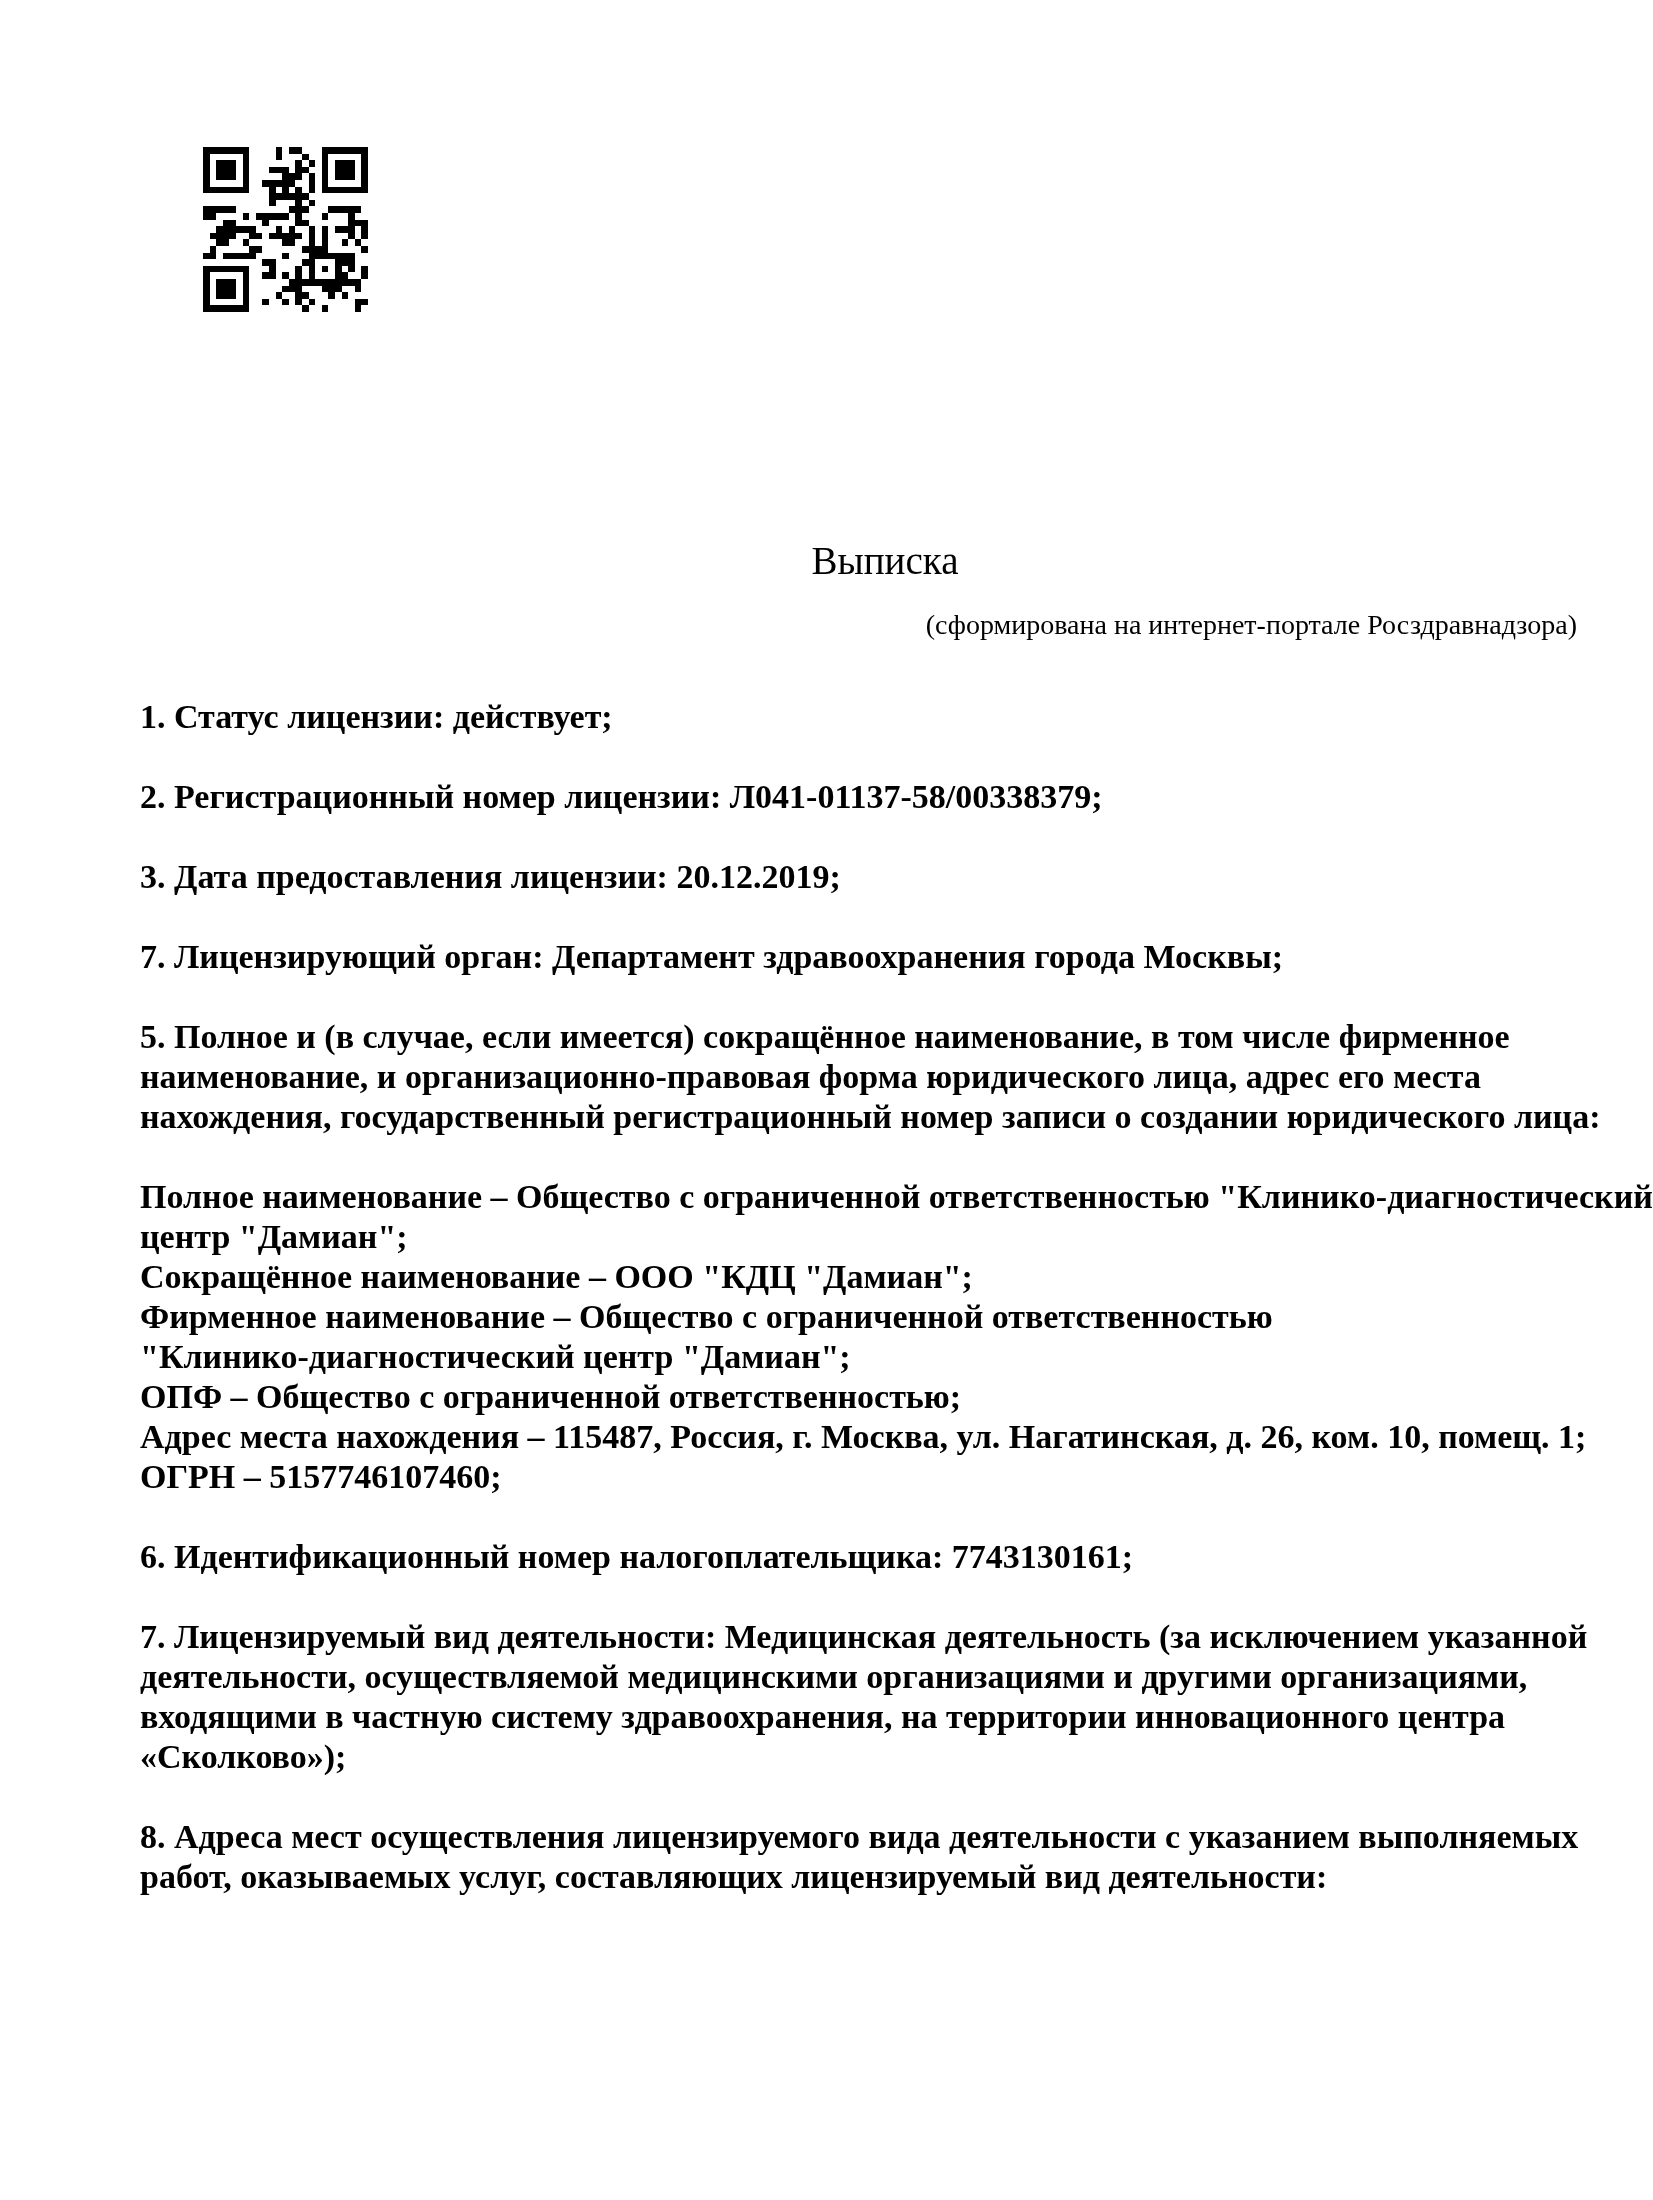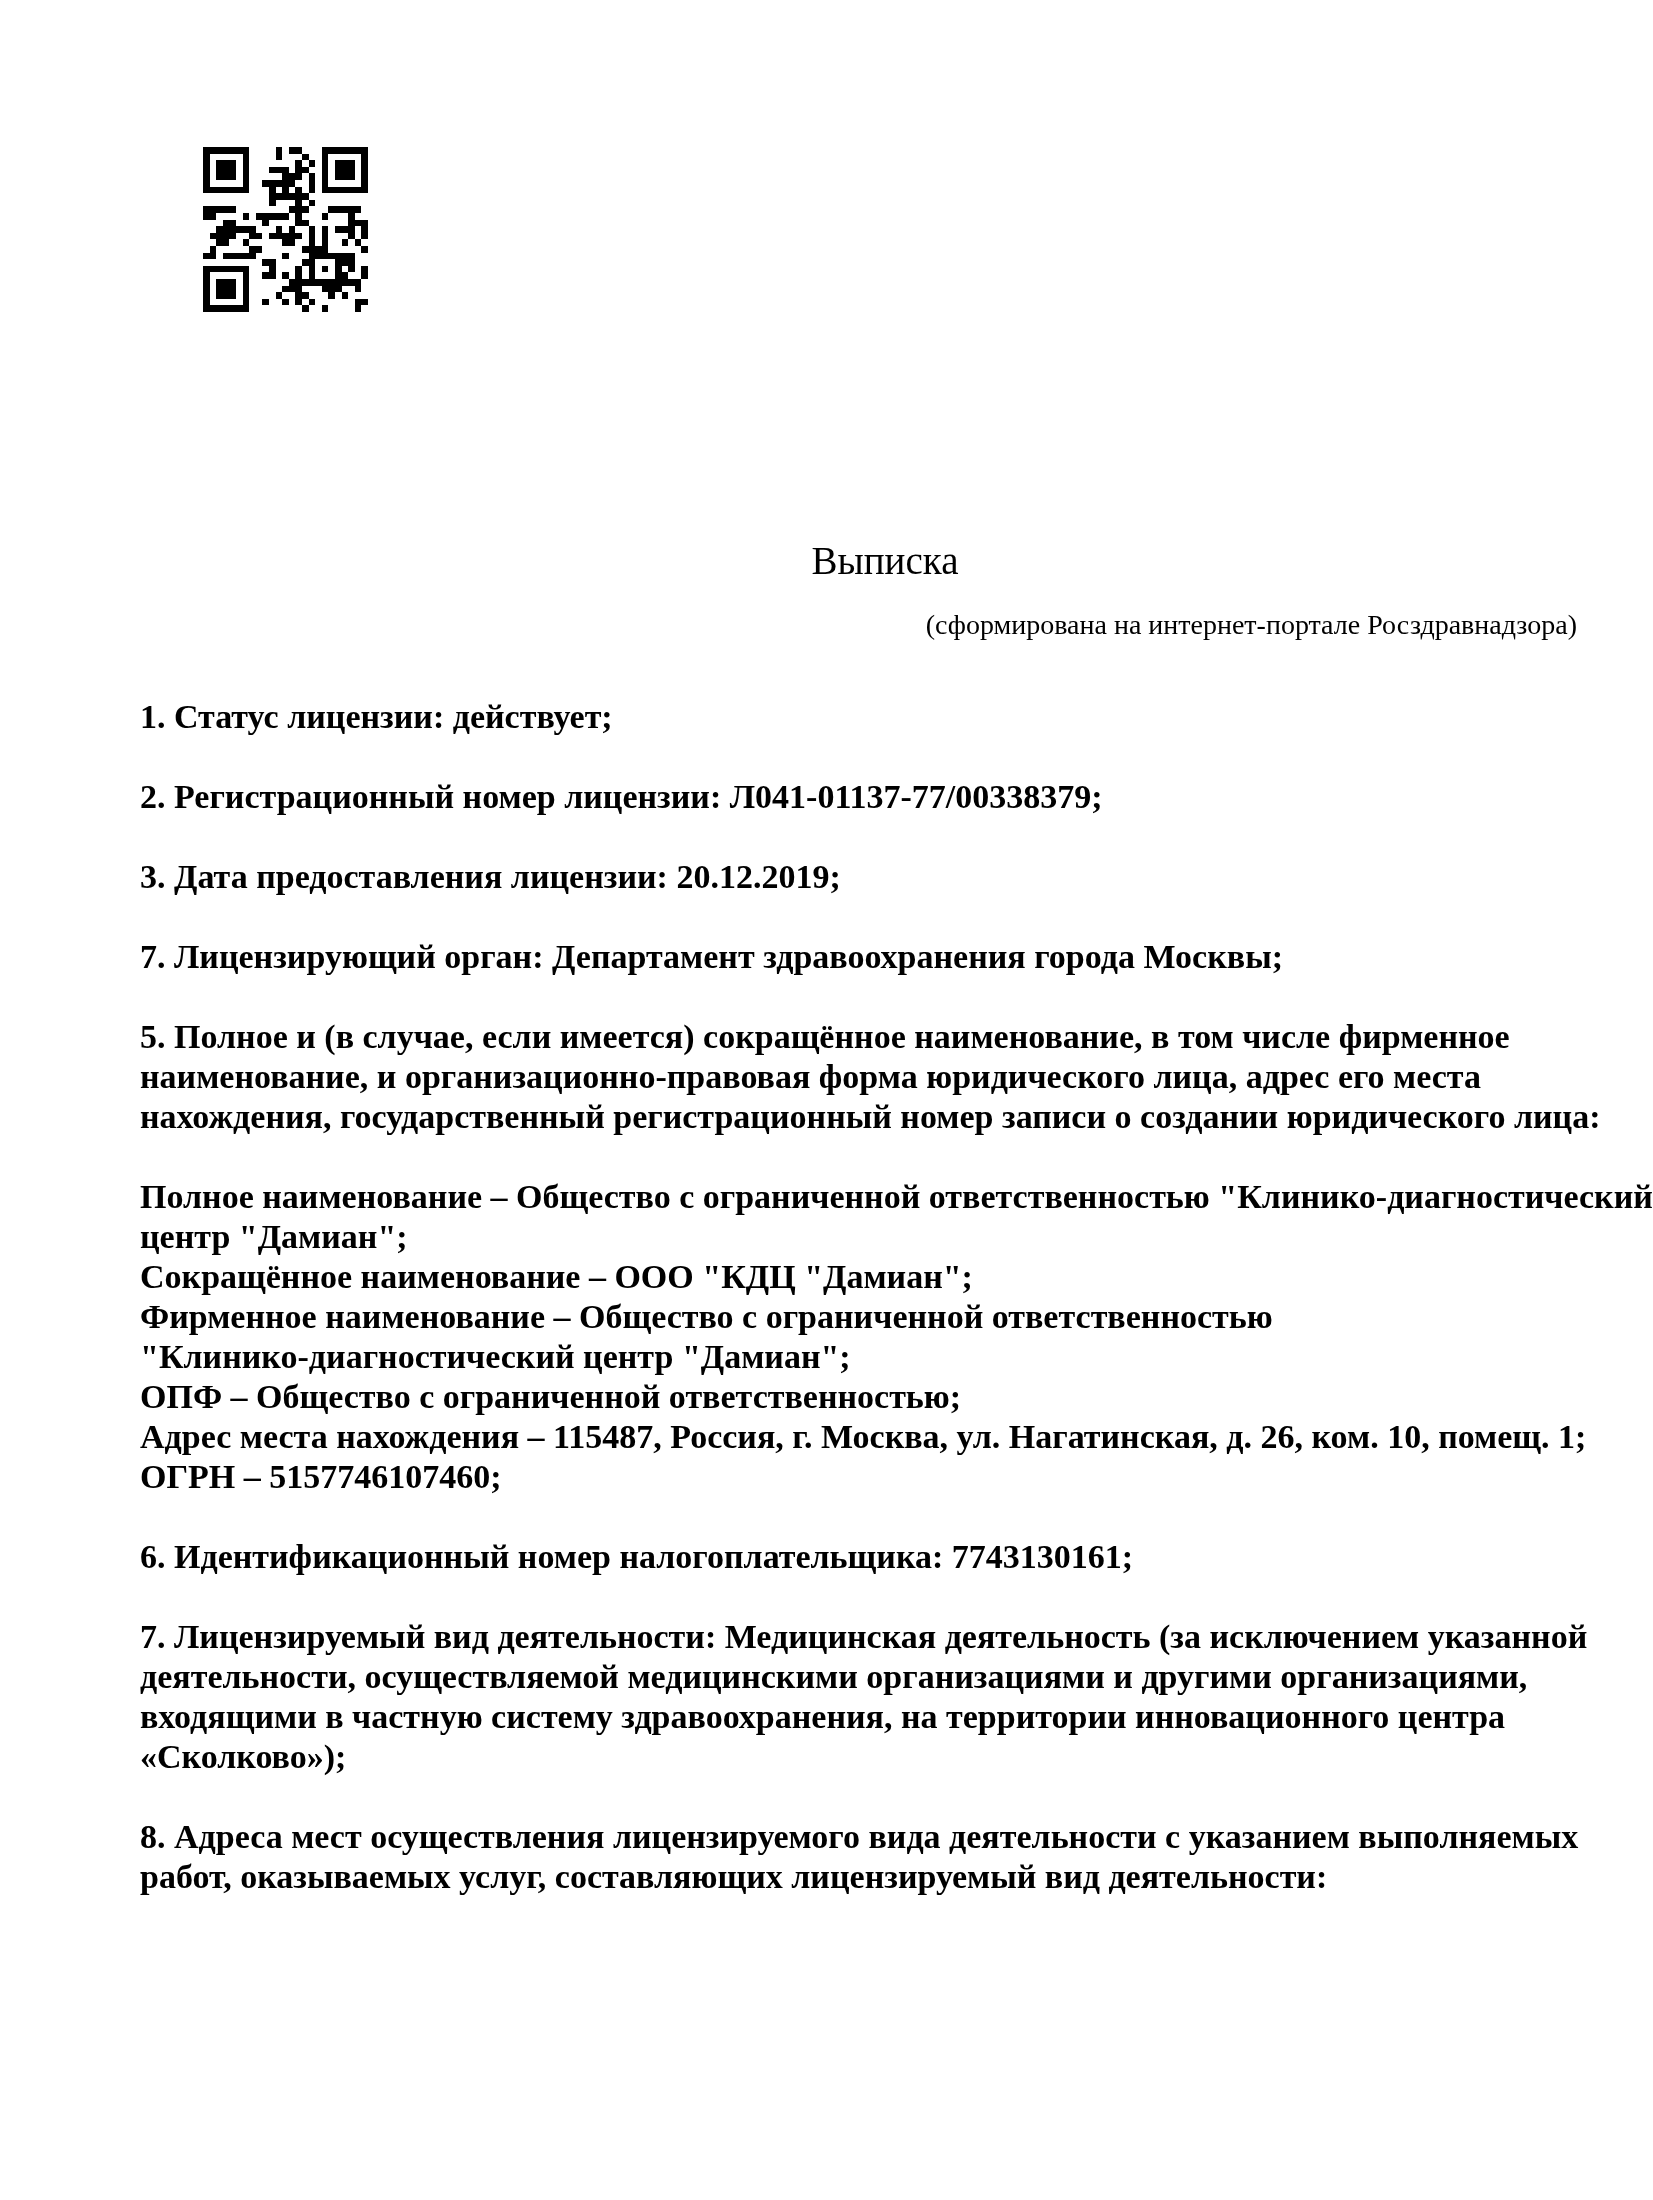--- a/index.html
+++ b/index.html
@@ -327,21 +327,21 @@
   </div>
 
 <div class="doc-title">
   <div>Выписка</div>
 </div>
 
 <div class="doc-subtitle">(сформирована на интернет-портале Росздравнадзора)</div>
 
 <div class="doc-body">
   <div class="para">1. Статус лицензии: действует;</div>
-  <div class="para">2. Регистрационный номер лицензии: Л041-01137-77/00338379;</div>
+  <div class="para">2. Регистрационный номер лицензии: Л041-01137-58/00338379;</div>
   <div class="para">3. Дата предоставления лицензии: 20.12.2019;</div>
   <div class="para">7. Лицензирующий орган: Департамент здравоохранения города Москвы;</div>
   <div class="para">5. Полное и (в случае, если имеется) сокращённое наименование, в том числе фирменное
 наименование, и организационно-правовая форма юридического лица, адрес его места
 нахождения, государственный регистрационный номер записи о создании юридического лица:</div>
   <div class="para">Полное наименование – Общество с ограниченной ответственностью "Клинико-диагностический
 центр "Дамиан";
 Сокращённое наименование – ООО "КДЦ "Дамиан";
 Фирменное наименование – Общество с ограниченной ответственностью
 "Клинико-диагностический центр "Дамиан";

